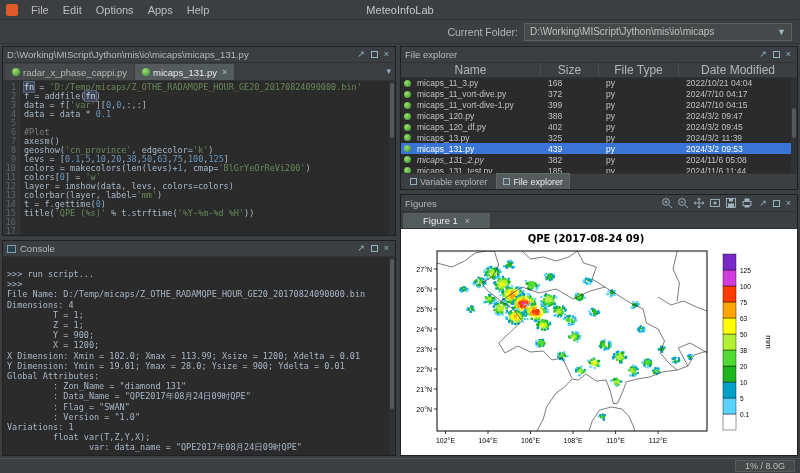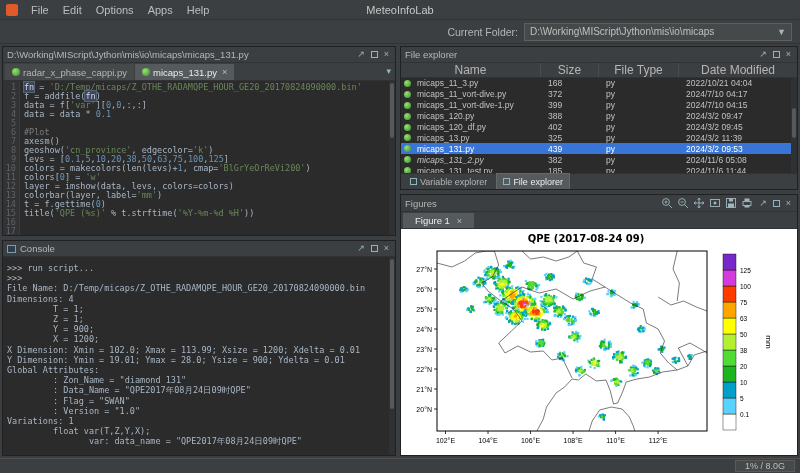--- a/index.html
+++ b/index.html
@@ -39,21 +39,21 @@
 .ln{font:8.5px/9px "DejaVu Sans Mono",monospace;color:#606366}
 .codecol{flex:1;padding:2px 0 0 4px;overflow:hidden}
 .cl{font:8.5px/9px "DejaVu Sans Mono",monospace;white-space:pre;color:#a9b7c6;min-height:9px}
 .tk-pl{color:#a9b7c6}.tk-st{color:#6a8759}.tk-nu{color:#6897bb}.tk-co{color:#7c7c7c}
 .tk-hl{color:#c9d7e6;background:#40465a;outline:1px solid #5a617a}
 .vscroll{position:absolute;right:0;top:0;bottom:0;width:6px;background:#2f3133}
 .vthumb{position:absolute;left:1px;right:1px;background:#55595b;border-radius:2px}
 
 .console{flex:1}
 .conicon{width:9px;height:8px;border:1px solid #7a9fae;background:#2d3e4e;flex:none}
-.conbody{flex:1;padding:6px 4px;overflow:hidden;position:relative}
+.conbody{flex:1;padding:12px 4px;overflow:hidden;position:relative}
 .con-line{font:8.5px/10.2px "DejaVu Sans Mono",monospace;color:#a9b7c6;white-space:pre}
 
 .fileexp{height:144px;flex:none}
 .fe-headr{height:15px;display:flex;background:#3c3f41;border-bottom:1px solid #303233;flex:none;align-items:center;font-size:12px;color:#b5b5b5}
 .fe-headr .fe-col{text-align:center;border-right:1px solid #4a4d4f}
 .fe-headr .fe-col:last-child{border-right:none}
 .fe-col{padding:0 4px;overflow:hidden;white-space:nowrap;text-overflow:ellipsis}
 .fe-c0{flex:0 0 140px}.fe-c1{flex:0 0 58px}.fe-c2{flex:0 0 80px}.fe-c3{flex:1}
 .fe-rows{flex:1;overflow:hidden;position:relative}
 .fe-row{height:10.9px;display:flex;align-items:center;font-size:8.5px;color:#c2c2c2;padding-left:3px}
@@ -61,21 +61,21 @@
 .fe-row.sel{background:#3875d7;color:#fff}
 .fe-tabs{height:16px;background:#3c3f41;border-top:1px solid #303233;display:flex;align-items:center;gap:3px;padding:0 3px;flex:none}
 .btab{height:17px;display:flex;align-items:center;gap:3px;padding:0 6px;font-size:9px;color:#b5b5b5}
 .btab.active{background:#555a5c;color:#eee;border:1px solid #63686a}
 .btab .sq{width:7px;height:7px;border:1px solid #8fb6bf;display:inline-block}
 
 .figures{flex:1}
 .figures .phead{height:17px}
 .fticon{display:inline-flex;width:13px;height:13px;align-items:center;justify-content:center}
 .fig-tabbar{height:17px;background:#3c3f41;display:flex;align-items:flex-end;padding:0 2px;flex:none;border-bottom:1px solid #303233}
-.figtab{height:15px;background:#555a5c;color:#ececec;font-size:9.5px;display:flex;align-items:center;gap:5px;padding:0 12px}
+.figtab{height:15px;background:#555a5c;color:#ececec;font-size:9.5px;display:flex;align-items:center;gap:5px;padding:0 20px}
 .chartwrap{flex:1;background:#fff;position:relative}
 
 .statusbar{height:15px;background:#3c3f41;border-top:1px solid #515151;display:flex;align-items:center;justify-content:flex-end;padding:0 5px}
 .mem{font-size:9px;color:#bdbdbd;border:1px solid #5a5a5a;background:#45494a;padding:0 9px;height:12px;line-height:11px}
 </style>
 </head>
 <body>
 
 <div class="menubar">
   <span class="logo"></span>

